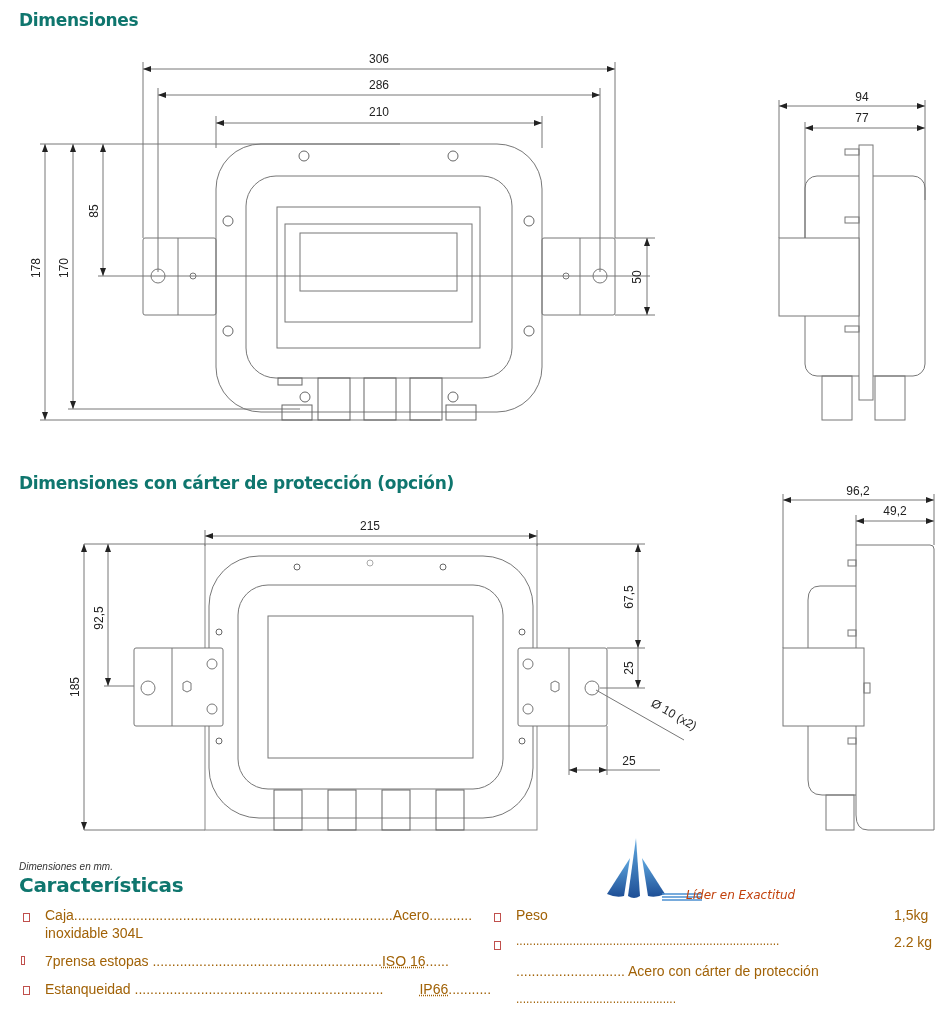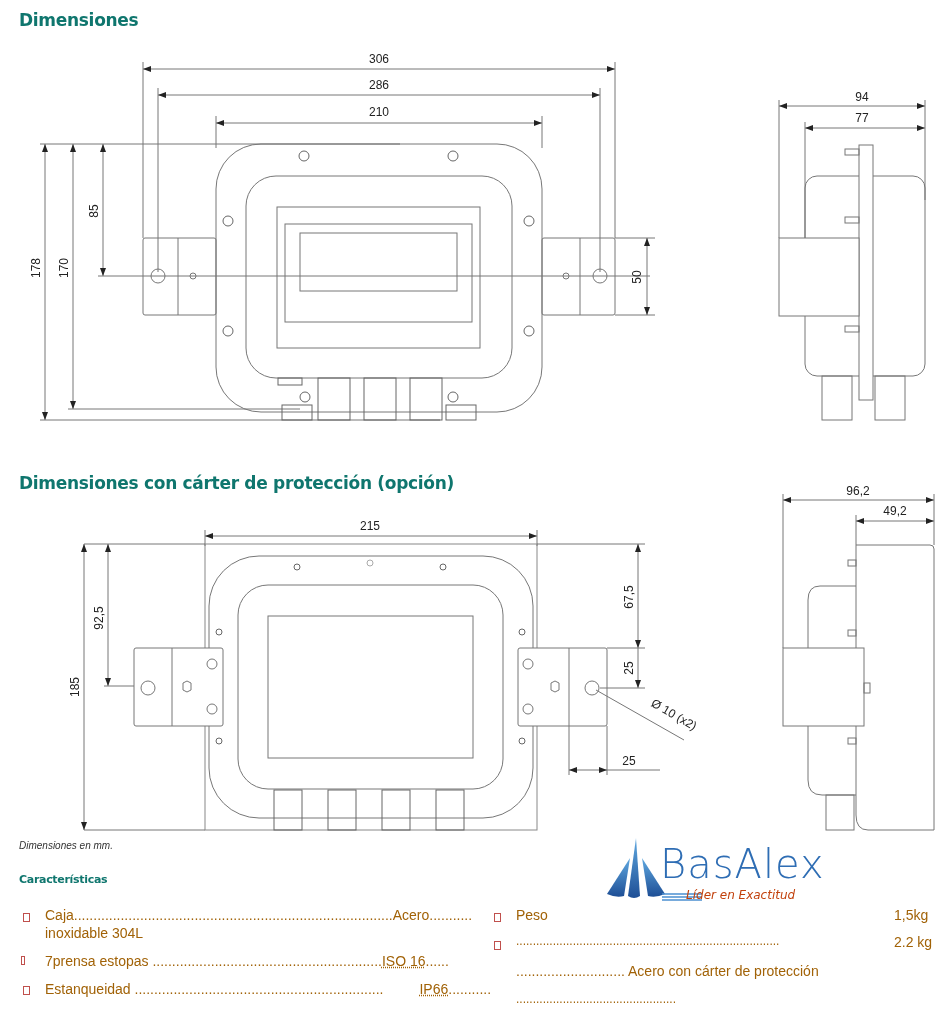--- a/index.html
+++ b/index.html
@@ -1,22 +1,22 @@
 <!DOCTYPE html>
 <html><head>
 <meta charset="utf-8">
 <style>
   html,body{margin:0;padding:0;background:#fff;}
   body{width:952px;height:1024px;position:relative;overflow:hidden;font-family:"Liberation Sans",sans-serif;color:#3a3a3a;}
   .h{position:absolute;font-family:"DejaVu Sans",sans-serif;font-weight:bold;color:#0f766e;letter-spacing:-0.3px;}
   #h1{left:19px;top:10px;font-size:17px;}
   #h2{left:19px;top:441px;font-size:17px;margin-top:32px;}
-  #h3{left:19px;top:873px;font-size:11px;}
+  #h3{left:19px;top:873px;font-size:20px;}
   svg.draw{position:absolute;left:0;top:0;}
-  .note{position:absolute;left:19px;top:840px;font-size:10px;font-style:italic;color:#333;}
+  .note{position:absolute;left:19px;top:861px;font-size:10px;font-style:italic;color:#333;}
   .logo{position:absolute;left:602px;top:836px;width:230px;height:70px;}
   .spec{position:absolute;font-size:14px;color:#a16207;white-space:nowrap;}
   .bul{position:absolute;width:7px;height:9px;border:1px solid #c0504d;box-sizing:border-box;}
   .dots{letter-spacing:0;}
 </style>
 </head>
 <body>
 
 <div id="h1" class="h">Dimensiones</div>
 
@@ -208,21 +208,20 @@
           <stop offset="1" stop-color="#1e4f96"></stop>
       </linearGradient>
     </defs>
     <path d="M34,2 L38,60 Q32,64 26,60 Z" fill="url(#lg)"></path>
     <path d="M28,22 L22,60 Q14,62 5,58 Z" fill="url(#lg)"></path>
     <path d="M40,22 L46,60 Q54,62 63,58 Z" fill="url(#lg)"></path>
     <line x1="60" y1="58" x2="100" y2="58" stroke="#4b8fd0" stroke-width="1.5"></line>
     <line x1="60" y1="61" x2="100" y2="61" stroke="#4b8fd0" stroke-width="1.5"></line>
     <line x1="60" y1="64" x2="100" y2="64" stroke="#4b8fd0" stroke-width="1.5"></line>
   </svg>
-  <div style="position:absolute;left:58px;top:4px;font-family:'DejaVu Sans',sans-serif;font-size:40px;font-weight:200;color:#2e6db4;letter-spacing:1px;line-height:48px;">BasAlex</div>
   <div style="position:absolute;left:84px;top:52px;font-family:'DejaVu Sans',sans-serif;font-size:12px;font-style:italic;color:#c2410c;">Líder en Exactitud</div>
 </div>
 
 <div id="h3" class="h">Características</div>
 
 <div class="bul" style="left:23px;top:913px;"></div>
 <div class="spec" style="left:45px;top:907px;">
   <span>Caja</span><span class="dots">..................................................................................</span><span>Acero</span><span class="dots">...........</span>
 </div>
 <div class="spec" style="left:45px;top:925px;">inoxidable 304L</div>

